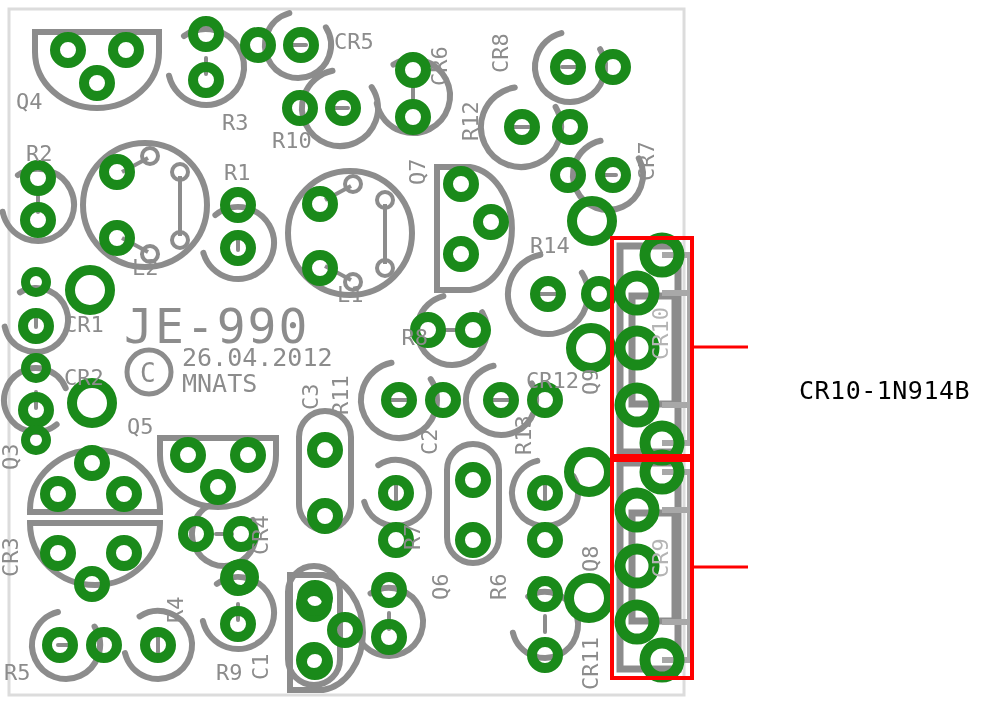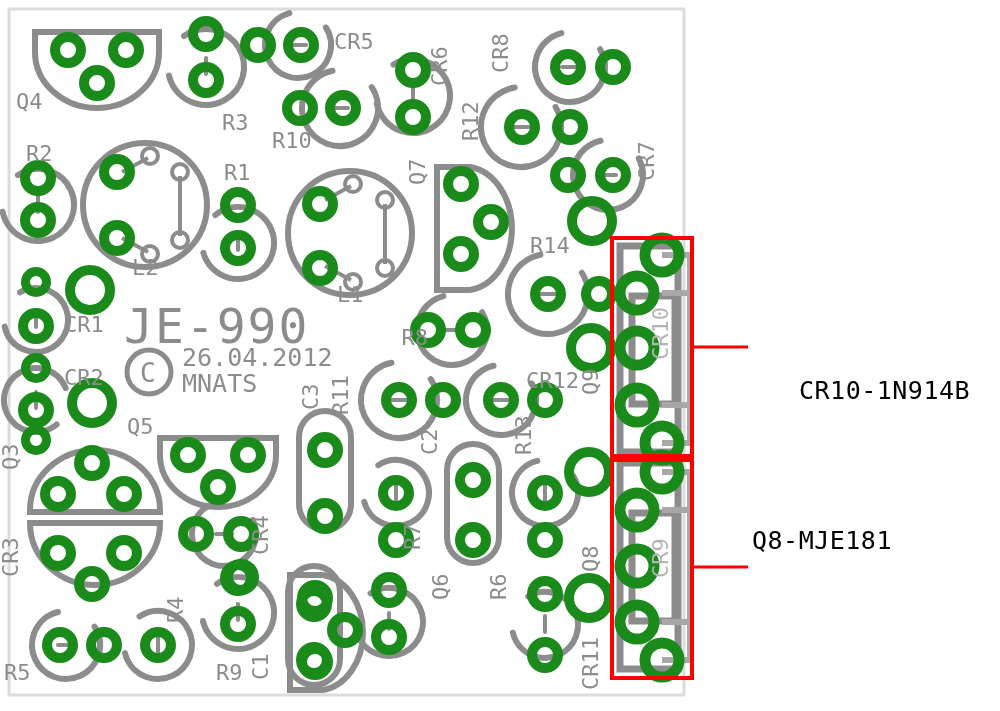--- a/index.html
+++ b/index.html
@@ -362,15 +362,14 @@
     <rect x="612" y="456" width="80" height="222"></rect>
   </g>
   <g stroke="#ff0000" stroke-width="3">
     <line x1="692" y1="347" x2="748" y2="347"></line>
     <line x1="692" y1="567" x2="748" y2="567"></line>
   </g>
 
 </svg>
 
 <div class="ann" style="left:752px;top:376px;margin-left:47px;">CR10-1N914B</div>
-<div class="ann" style="left:752px;top:526px;">Q8-MJE181</div>
 
 </div>
 
 </body></html>

